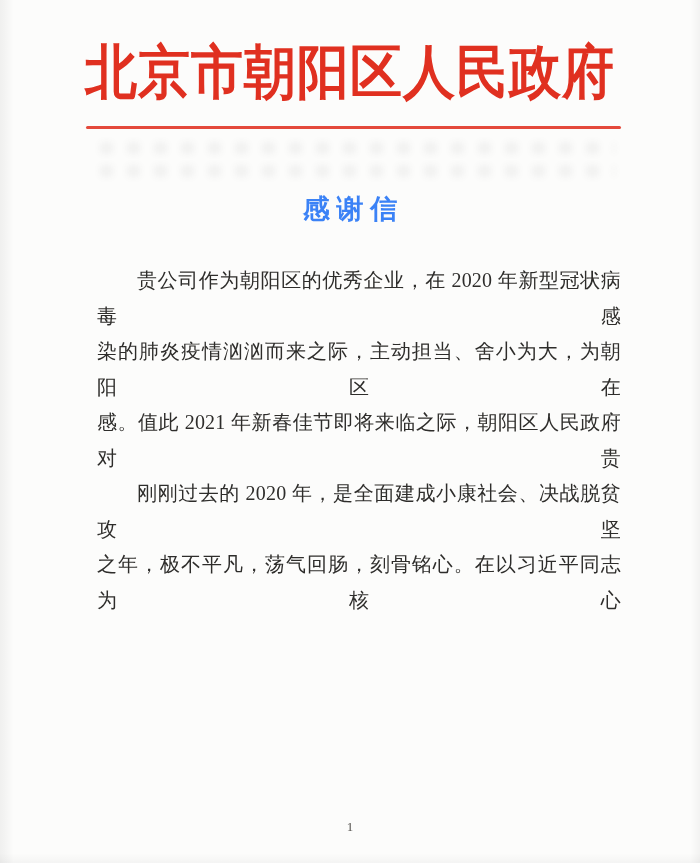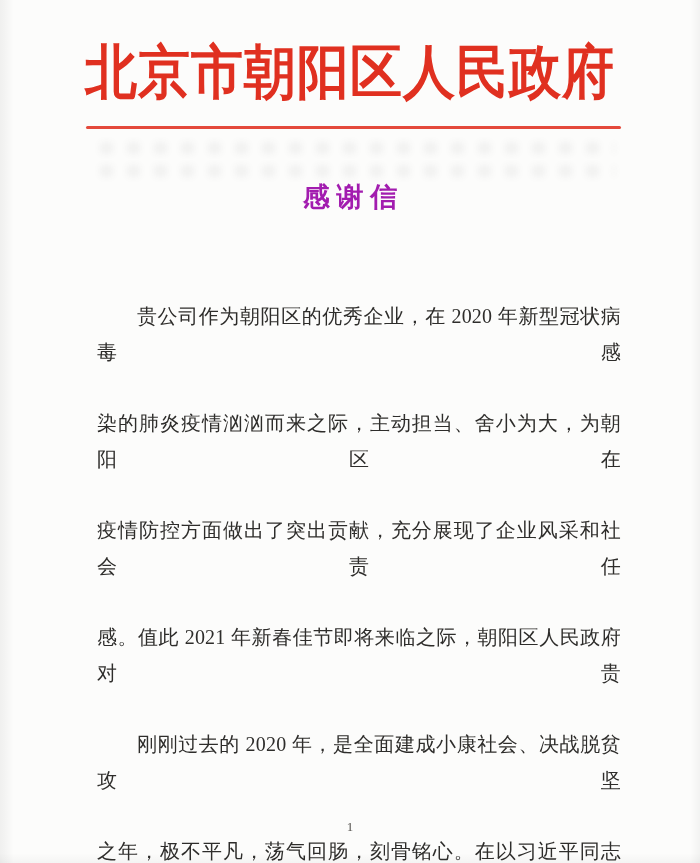--- a/index.html
+++ b/index.html
@@ -43,25 +43,25 @@
   .ghost{
     position:absolute;left:100px;width:515px;height:12px;
     filter:blur(3px);opacity:.45;
     background:repeating-linear-gradient(90deg,
       rgba(140,140,140,.20) 0 13px, rgba(0,0,0,0) 13px 27px);
   }
   .ghost.g1{top:142px;}
   .ghost.g2{top:165px;}
   .letter-title{
     position:absolute;top:179px;left:0;right:0;
-    margin:0;
+    margin:12px;
     text-align:center;
     font-size:27px;
     font-weight:bold;
-    color:#a21caf;
+    color:#3b82f6;
     white-space:pre;
   }
   .salutation{
     position:absolute;top:225px;left:97px;
     margin:0;
     font-size:19px;
     letter-spacing:1.5px;
     color:#2b2a28;
     white-space:nowrap;
   }
@@ -69,21 +69,20 @@
     position:absolute;top:263px;left:97px;
     width:524px;
     color:#2e2d2b;
   }
   .line{
     font-size:20px;
     line-height:35.5px;
     text-align:justify;
     text-align-last:justify;
     letter-spacing:.2px;
-    margin-top:36px;
   }
   .line.first{text-indent:40px;}
   .line.last{text-align-last:left;}
   .page-number{
     position:absolute;top:819px;left:0;right:0;
     text-align:center;
     font-size:13px;
     color:#55534f;
   }
 </style>
@@ -98,21 +97,20 @@
 
   <div class="ghost g1"></div>
   <div class="ghost g2"></div>
 
   <h2 class="letter-title">感 谢 信</h2>
 
 
   <div class="letter-body">
       <div class="line first">贵公司作为朝阳区的优秀企业，在 2020 年新型冠状病毒感</div>
       <div class="line">染的肺炎疫情汹汹而来之际，主动担当、舍小为大，为朝阳区在</div>
-      <div class="line">疫情防控方面做出了突出贡献，充分展现了企业风采和社会责任</div>
       <div class="line">感。值此 2021 年新春佳节即将来临之际，朝阳区人民政府对贵</div>
       <div class="line first">刚刚过去的 2020 年，是全面建成小康社会、决战脱贫攻坚</div>
       <div class="line">之年，极不平凡，荡气回肠，刻骨铭心。在以习近平同志为核心</div>
     </div>
 
   <div class="page-number">1</div>
 
 </div>
 
 </body></html>

